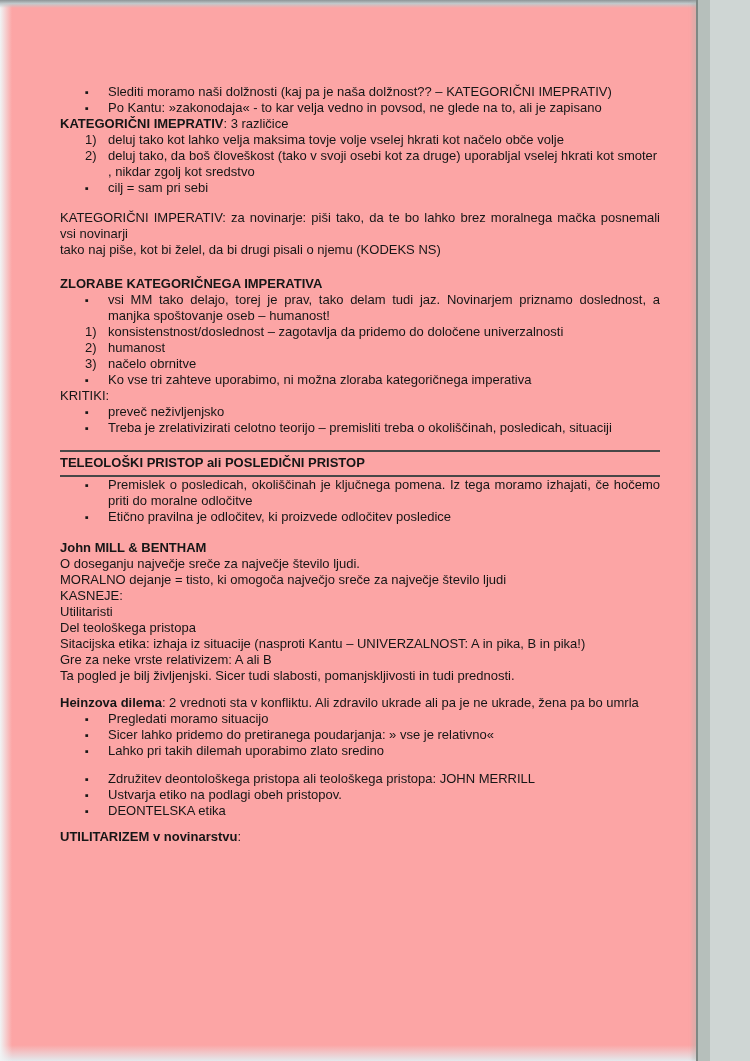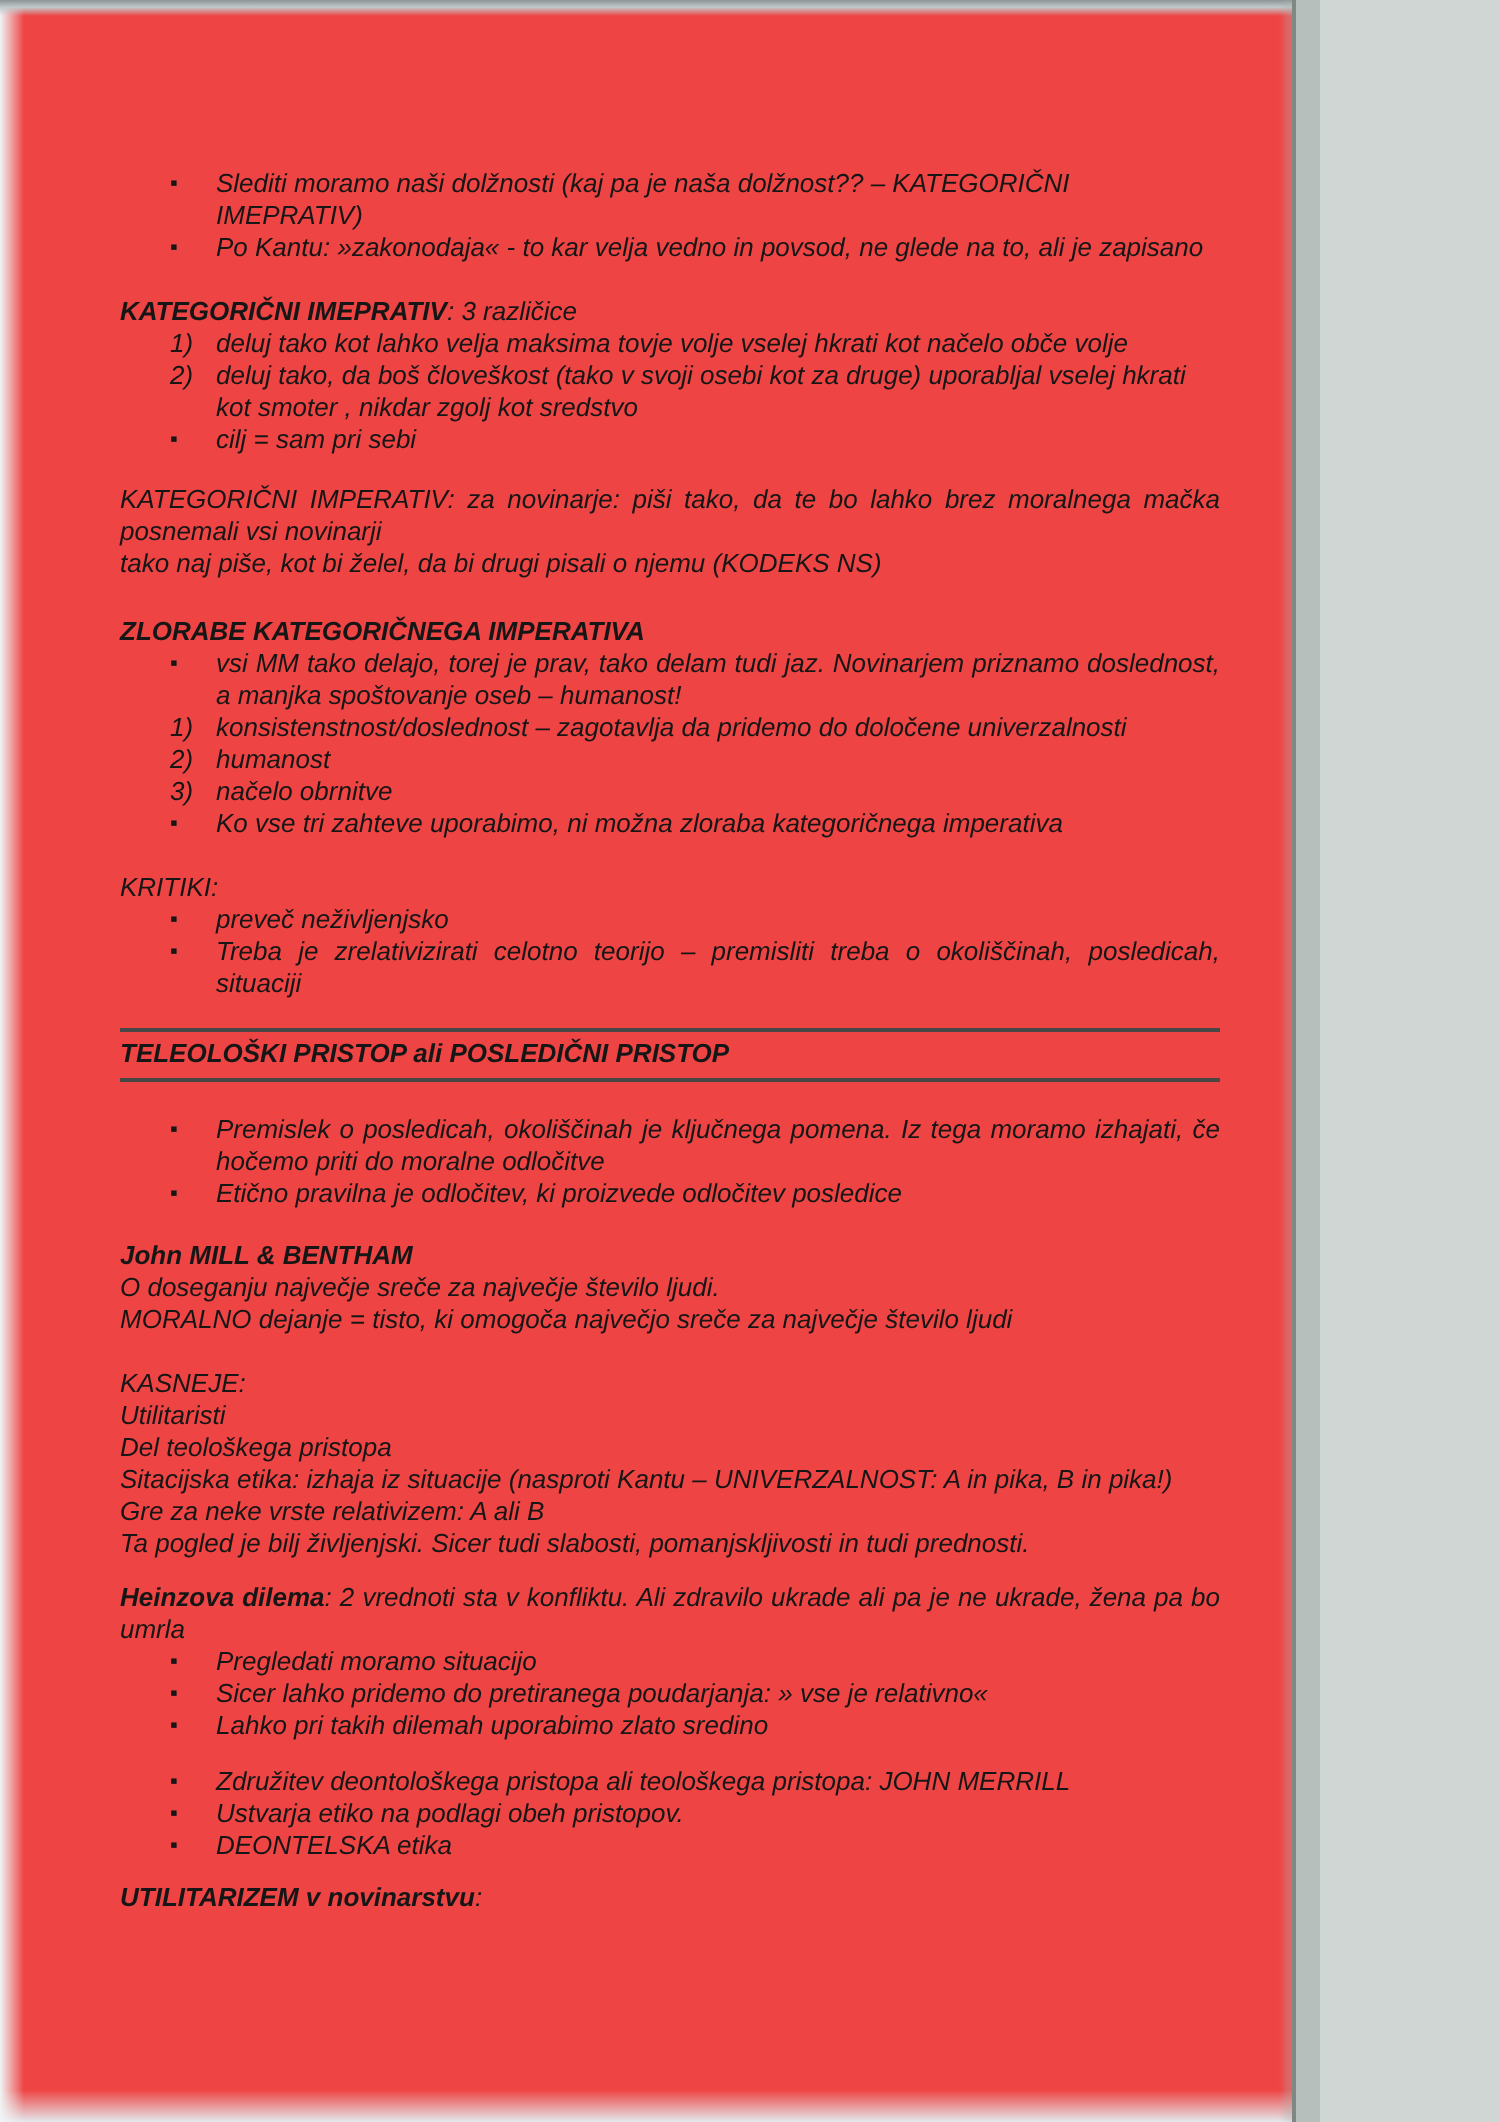--- a/index.html
+++ b/index.html
@@ -1,25 +1,24 @@
 <!DOCTYPE html>
 <html lang="sl"><head>
 <meta charset="utf-8">
 <style>
   html, body { margin: 0; padding: 0; background: #cfd6d4; }
   .canvas {
     position: relative;
-    width: 660px; height: 1061px;
-    background: #ef4444;
+    width: 710px; height: 1061px;
+    background: #fca5a5;
     overflow: hidden;
     font-family: "Liberation Sans", "DejaVu Sans", sans-serif;
     font-size: 13px;
     line-height: 16px;
     color: #161616;
-    font-style: italic;
   }
   
   .edge-top {
     position: absolute; top: 0; left: 0; right: 0; height: 8px;
     background: linear-gradient(#8d9496 0%, #c2c9cb 45%, rgba(255,255,255,0) 100%);
     z-index: 5;
   }
   .edge-right {
     position: absolute; top: 0; right: 0; bottom: 0; width: 12px;
     background: #b6bfbb;
@@ -61,21 +60,21 @@
   .just { text-align: justify; }
   b, .b { font-weight: bold; }
   .para { margin: 0; }
   .boxed-heading {
     border-top: 2px solid #474747;
     border-bottom: 2px solid #474747;
     padding: 3px 0 4px 0;
     font-weight: bold;
   }
   .mt14 { margin-top: 14px; }
-  .mt16 { margin-top: 16px; }
+  .mt16 { }
   .mt18 { margin-top: 18px; }
   .mt12 { margin-top: 12px; }
   .mt10 { margin-top: 10px; }
   .mt11 { margin-top: 11px; }
   .mt15 { margin-top: 15px; }
   .footer {
     position: absolute;
     left: 38px; right: 40px; top: 1064px;
     display: flex; justify-content: flex-start;
     font-weight: bold; font-size: 13px;

